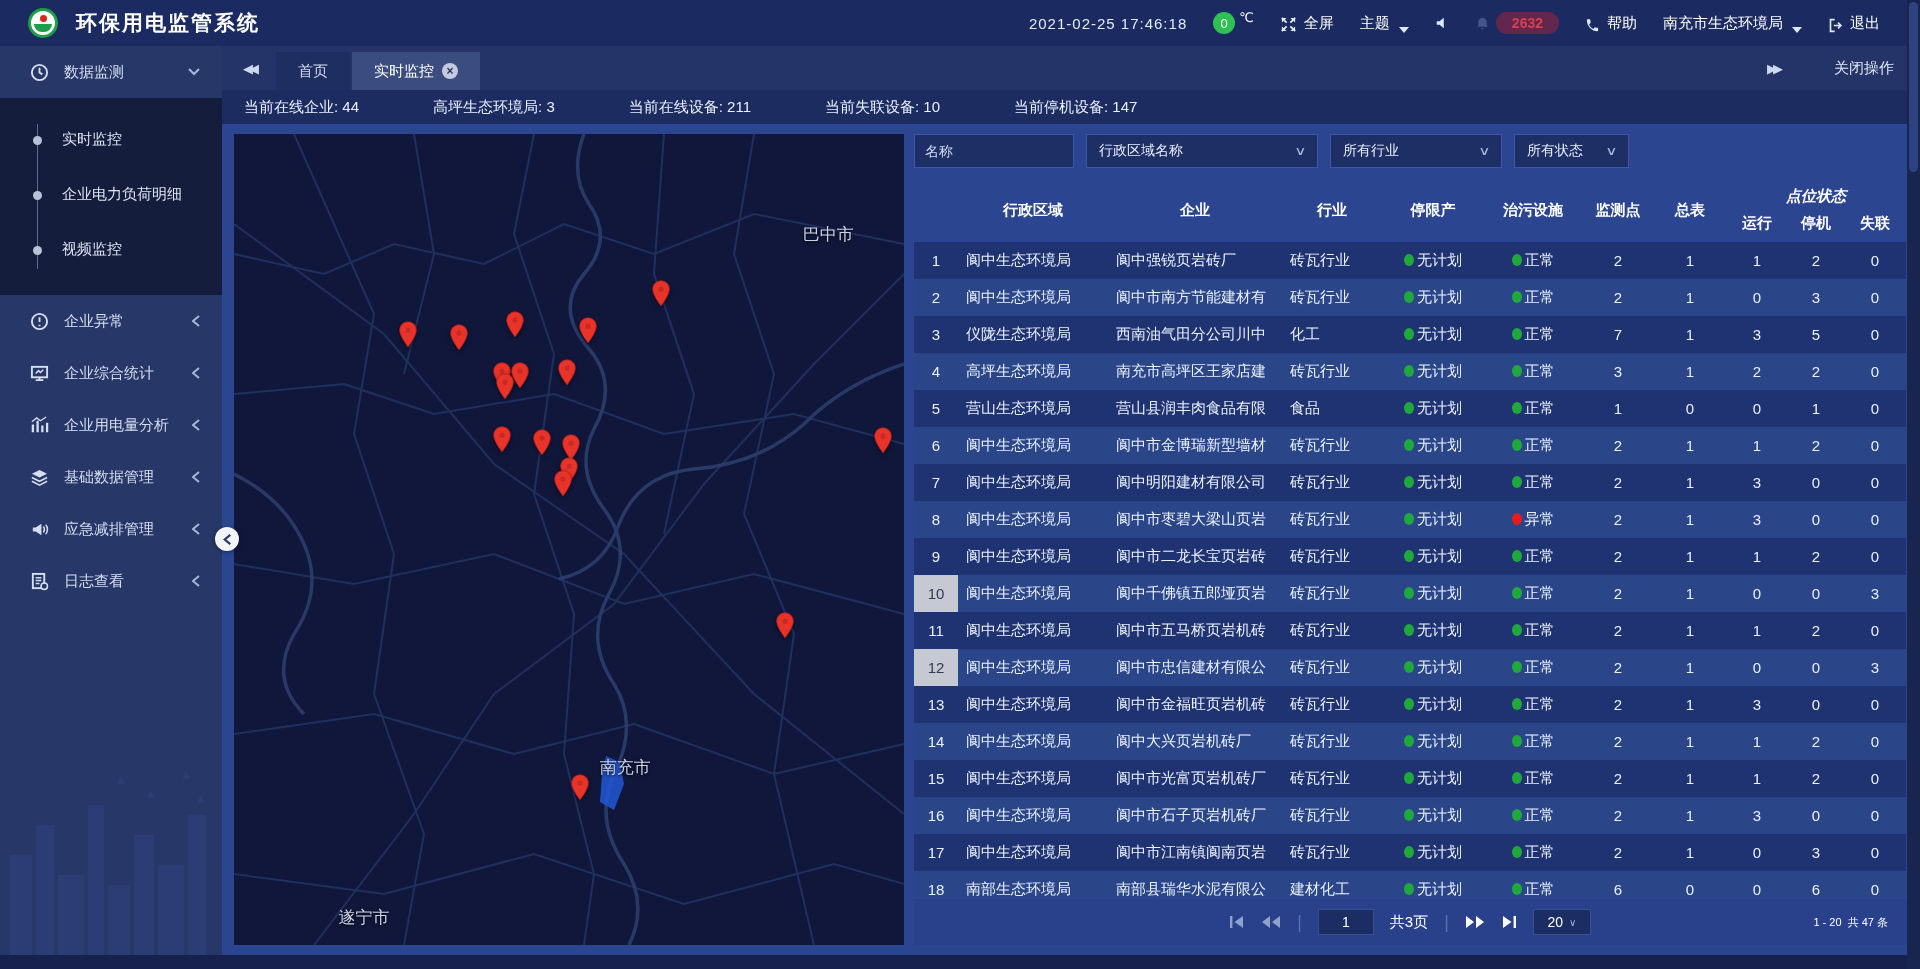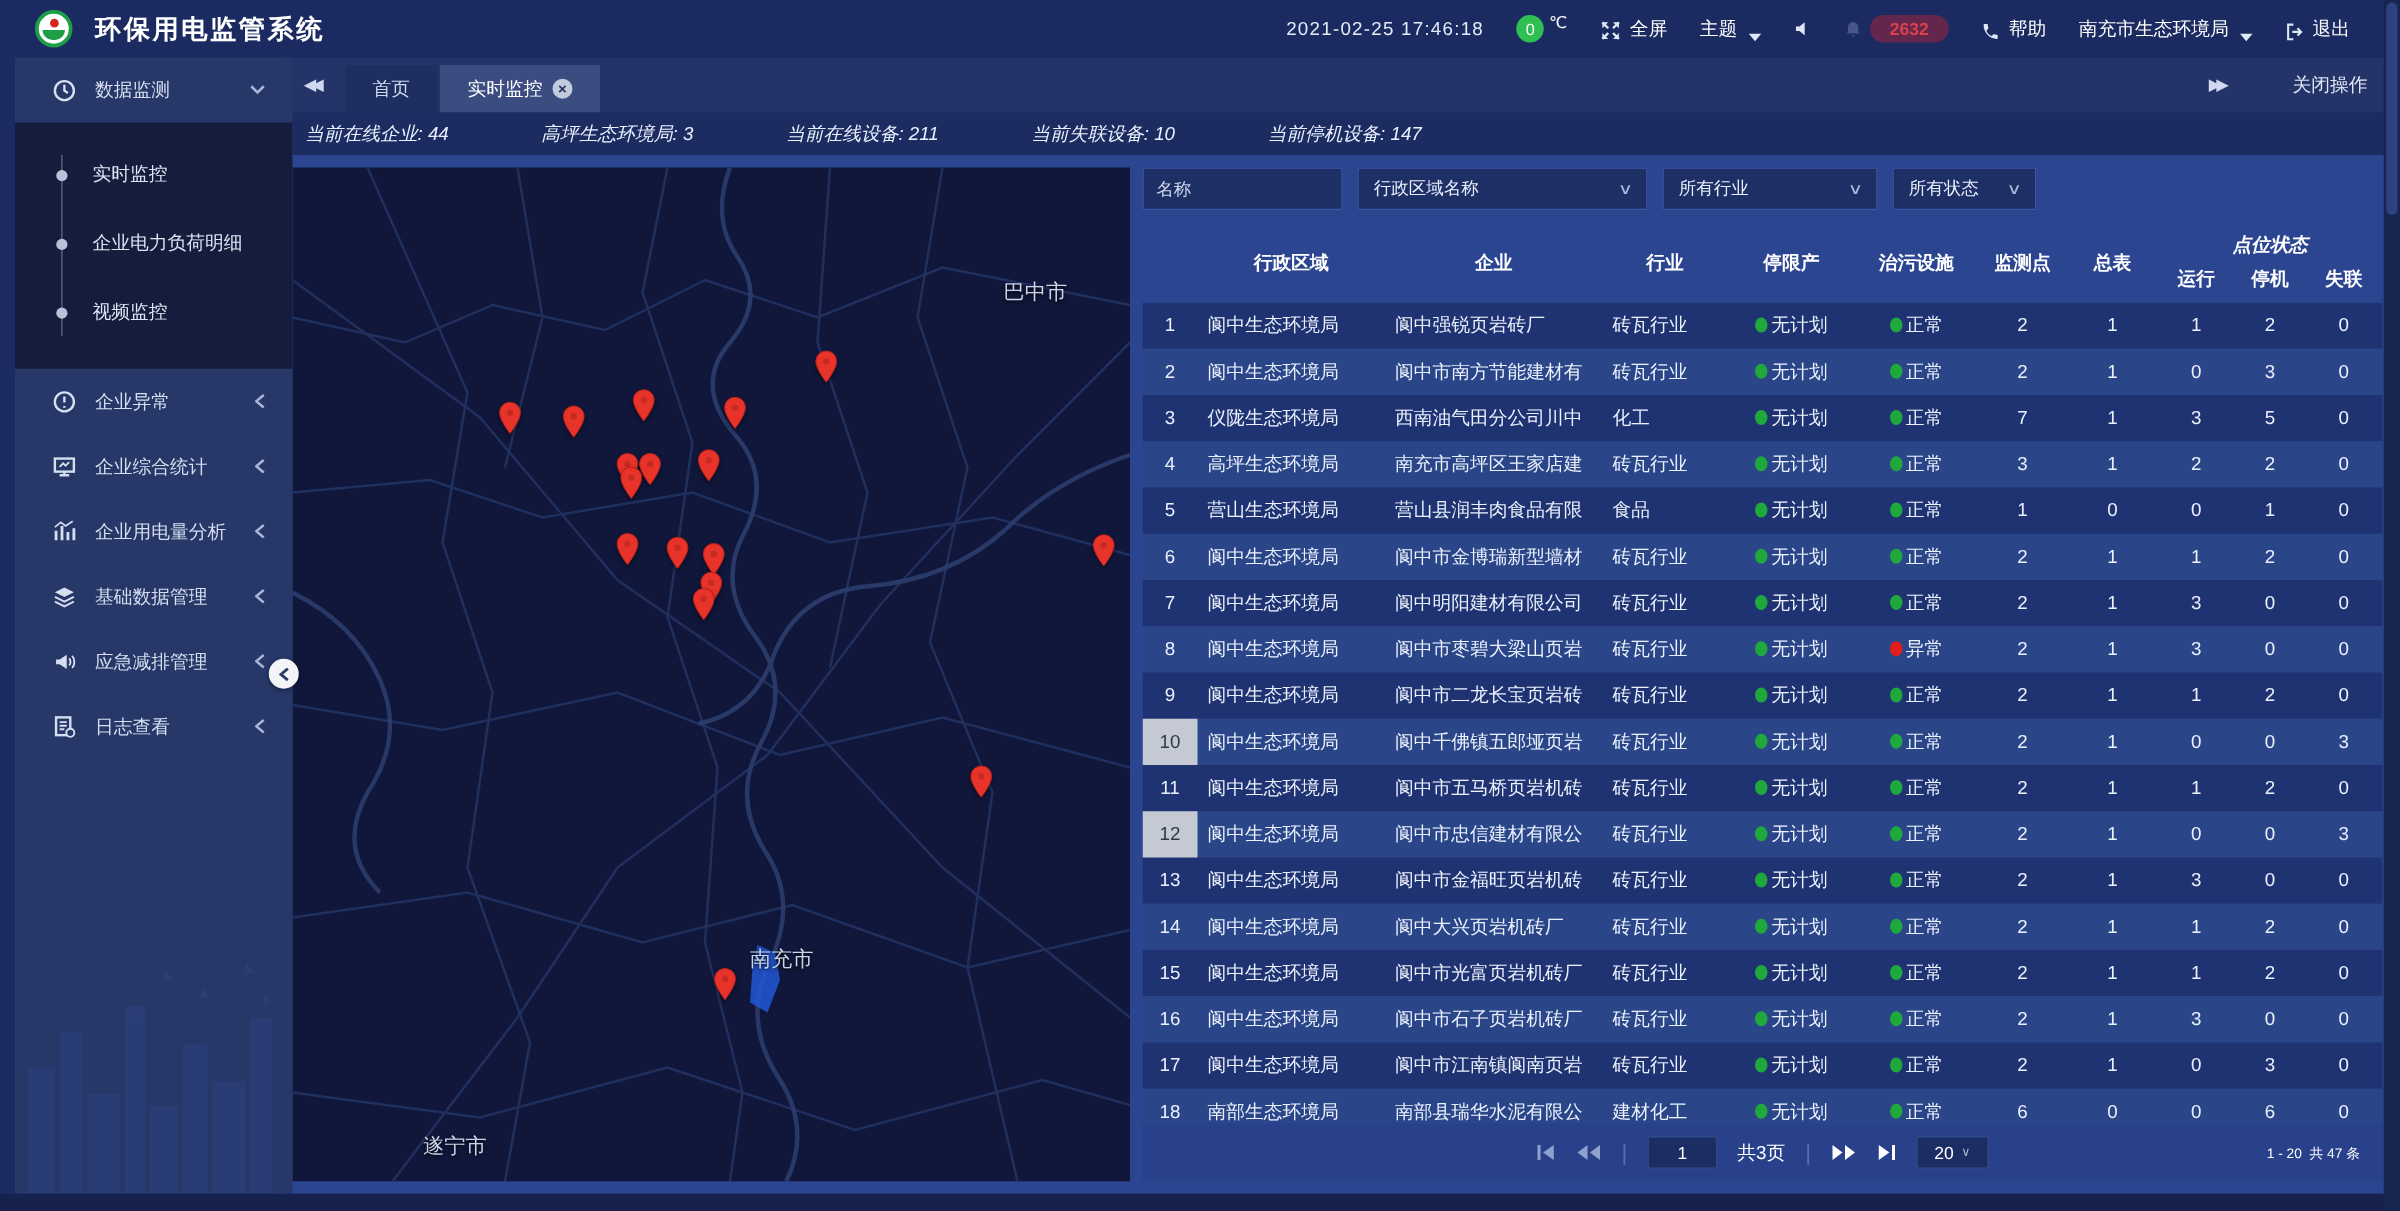--- a/index.html
+++ b/index.html
@@ -18,42 +18,42 @@
   .temp { display:flex; align-items:flex-start; gap:4px; }
   .temp-circle { width:22px; height:22px; border-radius:50%; background:#2fbf52; color:#fff; font-size:13px; display:flex; align-items:center; justify-content:center; }
   .temp-unit { font-size:13px; color:#fff; margin-top:-2px; }
   .tb-item { display:flex; align-items:flex-end; gap:7px; color:#ffffff; cursor:pointer; }
   .tb-item svg { display:block; }
   .caret-down { width:0; height:0; border-left:5px solid transparent; border-right:5px solid transparent; border-top:6px solid #dfe7f5; display:inline-block; margin-left:2px; }
   .msg-badge { display:flex; align-items:center; gap:6px; }
   .pill { background:#63274d; color:#d8404e; font-weight:bold; font-size:14px; border-radius:12px; padding:3px 16px; }
 
   
-  .sidebar { position:absolute; left:12px; top:46px; width:222px; height:909px; background:#263768; z-index:20; overflow:hidden; }
+  .sidebar { position:absolute; left:0; top:46px; width:222px; height:909px; background:#263768; z-index:20; overflow:hidden; }
   .menu-item { height:52px; display:flex; align-items:center; padding:0 22px 0 28px; color:#d6def0; cursor:pointer; }
   .menu-item .mi-icon { width:22px; margin-right:14px; display:flex; align-items:center; justify-content:center; }
   .menu-item .mi-label { flex:1; font-size:15px; }
   .submenu { background:#141d3c; padding:14px 0 18px 0; position:relative; }
   .submenu::before { content:""; position:absolute; left:37px; top:26px; bottom:26px; width:1px; background:rgba(160,172,205,.55); }
   .sub-item { height:55px; display:flex; align-items:center; padding-left:62px; color:#dde4f4; position:relative; cursor:pointer; font-size:15px; }
   .sub-item .dot { position:absolute; left:33px; top:50%; margin-top:-4px; width:9px; height:9px; border-radius:50%; background:#b9c2d8; }
   .skyline { position:absolute; bottom:0; left:0; width:222px; height:220px; opacity:.5; }
 
   
   .tabbar { position:absolute; left:222px; top:46px; width:1698px; height:44px; background:#253468; display:flex; align-items:flex-end; z-index:10; }
   .tab-nav { width:54px; height:44px; display:flex; align-items:center; justify-content:center; color:#cfd8ee; cursor:pointer; font-size:13px; letter-spacing:-4px; }
   .tab { height:38px; padding:0 22px; display:flex; align-items:center; gap:8px; color:#cfd8ee; background:#1f2e61; margin-right:2px; cursor:pointer; font-size:15px; }
   .tab.active { background:#3a4c80; color:#ffffff; }
   .tab-close { width:16px; height:16px; border-radius:50%; background:#c3cadd; color:#273564; font-size:12px; line-height:16px; text-align:center; font-weight:bold; }
   .tabbar-right { margin-left:auto; display:flex; align-items:center; gap:34px; padding-right:26px; height:44px; }
   .close-ops { color:#dfe7f5; font-size:15px; cursor:pointer; }
 
   
   .statsbar { position:absolute; left:222px; top:90px; width:1698px; height:34px; background:#1d2c60; display:flex; align-items:center; gap:74px; padding-left:22px; z-index:10; }
-  .stat { color:#e9f0ff; font-size:15px;font-style:italic; }
+  .stat { color:#e9f0ff; font-size:15px; }
 
   
   .content { position:absolute; left:222px; top:124px; width:1698px; height:831px; background:#2b4591; padding:10px 14px 10px 12px; display:flex; gap:10px; }
 
   
   .map { position:relative; width:670px; height:811px; background:#10173b; overflow:hidden; flex:none; }
   .map svg.roads { position:absolute; inset:0; }
   .map-label { position:absolute; color:#c9d3e9; font-size:17px; text-shadow:0 1px 3px #000; transform:translate(-50%,-50%); white-space:nowrap; }
   .pin { position:absolute; width:19px; height:27px; transform:translate(-50%,-100%); }
   .pin svg { display:block; width:19px; height:27px; filter:drop-shadow(0 2px 2px rgba(0,0,0,.45)); }

